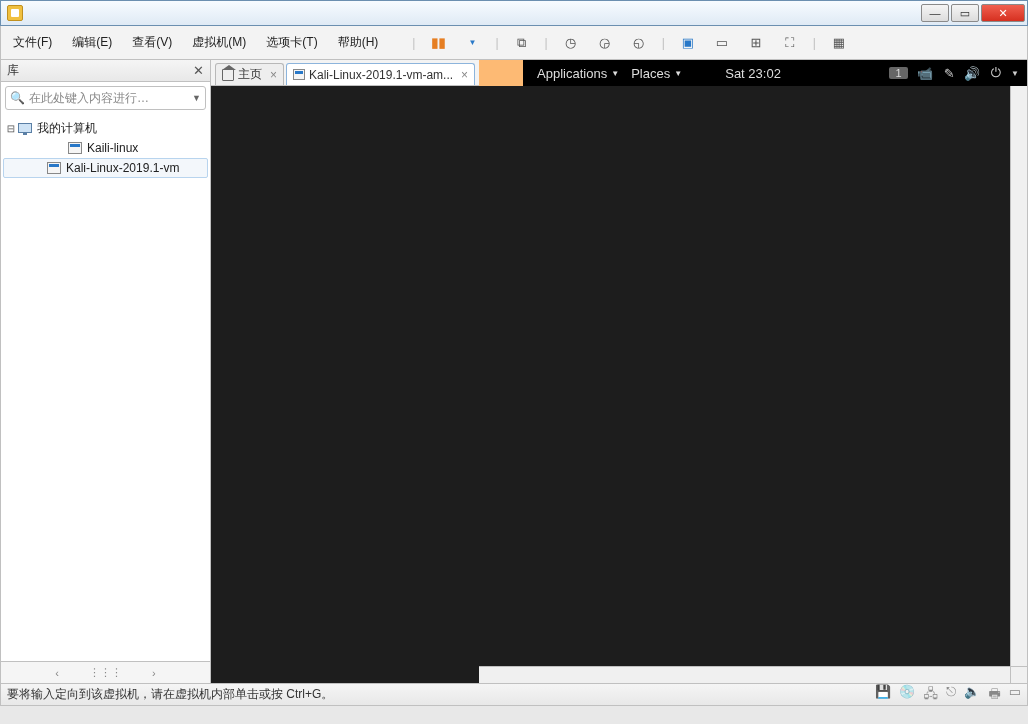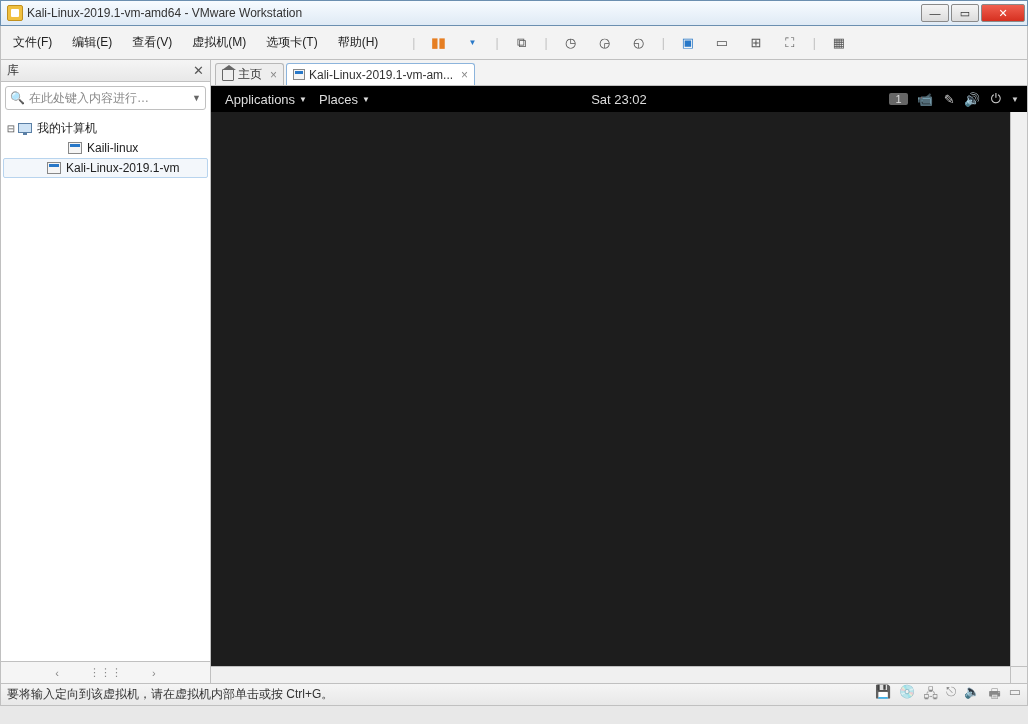--- a/index.html
+++ b/index.html
@@ -40,31 +40,31 @@
 .treerow .ticon{width:16px;height:14px;margin-right:4px;display:inline-flex;align-items:center;justify-content:center;}
 .monitor{width:14px;height:10px;border:1px solid #5a7fa5;background:#cfe3f5;position:relative;}
 .monitor::after{content:"";position:absolute;bottom:-3px;left:4px;width:4px;height:2px;background:#5a7fa5;}
 .vmicon{width:14px;height:12px;border:1px solid #888;background:#f5f5f5;position:relative;}
 .vmicon::before{content:"";position:absolute;top:1px;left:1px;right:1px;height:3px;background:#2878c8;}
 .treerow.sel{background:#f3f7fb;border:1px solid #b8d4ee;margin:0 2px;padding-left:42px;border-radius:2px;}
 .libbottom{height:22px;border-top:1px solid #c0c0c0;background:#f5f5f5;display:flex;align-items:center;justify-content:center;gap:30px;}
 .libbottom span{color:#888;font-size:11px;}
 
 
-.vmarea { flex:1; display:flex; flex-direction:column; background:#1d1d1d; }
+.vmarea { flex:1; display:flex; flex-direction:row; background:#1d1d1d; }
 .tabstrip { height:26px; background:#f3f3f3; border-bottom:1px solid #c0c0c0; display:flex; align-items:flex-end; padding:2px 4px 0; gap:2px; }
 .tab { height:22px; background:#fff; border:1px solid #b8b8b8; border-bottom:none; border-radius:3px 3px 0 0; display:flex; align-items:center; padding:0 6px; font-size:12px; color:#333; gap:4px; }
 .tab.inactive{background:#eee;}
 .tab .tx{color:#888;font-size:12px;margin-left:4px;}
 .tab.active{border-color:#8cb4dc;background:#fff;}
 .homeicon{width:12px;height:12px;border:1px solid #666;border-radius:1px;position:relative;}
 .homeicon::before{content:"";position:absolute;top:-5px;left:-1px;border-left:7px solid transparent;border-right:7px solid transparent;border-bottom:5px solid #666;}
 
 
-.vmscreen { flex:1; background:#c2410c; position:relative; overflow:hidden; }
+.vmscreen { flex:1; background:#fdba74; position:relative; overflow:hidden;padding-left:44px; }
 .gnomebar { height:26px; background:#000; color:#ddd; display:flex; align-items:center; padding:0 8px; font-size:13px; }
 .gnomebar .gm { padding:0 6px; display:flex; align-items:center; gap:4px;}
 .gnomebar .gm .tri{font-size:8px;}
 .gnomebar .clock{position:absolute;left:50%;transform:translateX(-50%);}
 .gnomebar .right{margin-left:auto;display:flex;align-items:center;gap:10px;}
 .wsbox{background:#666;padding:0 6px;border-radius:2px;font-size:11px;}
 .gicon{font-size:13px;color:#ccc;}
 
 .desktop { position:absolute; top:26px; bottom:0; left:0; right:0; background:radial-gradient(ellipse 700px 500px at 55% 42%, #3ba5d4 0%, #1a6a8f 35%, #0a3548 60%, #04151e 100%); }
 
@@ -76,21 +76,20 @@
 
 
 .statusbar { height:22px; background:linear-gradient(#f5f5f5,#e8e8e8); border:1px solid #c0c0c0; border-top:none; display:flex; align-items:center; padding:0 6px; font-size:12px; color:#333;gap:16px; }
 .statusbar .sicons{margin-left:auto;display:flex;gap:8px;color:#888;font-size:13px;}
 </style>
 </head>
 <body>
 
 <div class="titlebar">
   <span class="app-icon"></span>
-  <span>Kali-Linux-2019.1-vm-amd64 - VMware Workstation</span>
   <div class="winbtns">
     <div class="winbtn min">—</div>
     <div class="winbtn max">▭</div>
     <div class="winbtn close">✕</div>
   </div>
 </div>
 
 <div class="menubar">
   <span class="menuitem">文件(F)</span>
   <span class="menuitem">编辑(E)</span>

